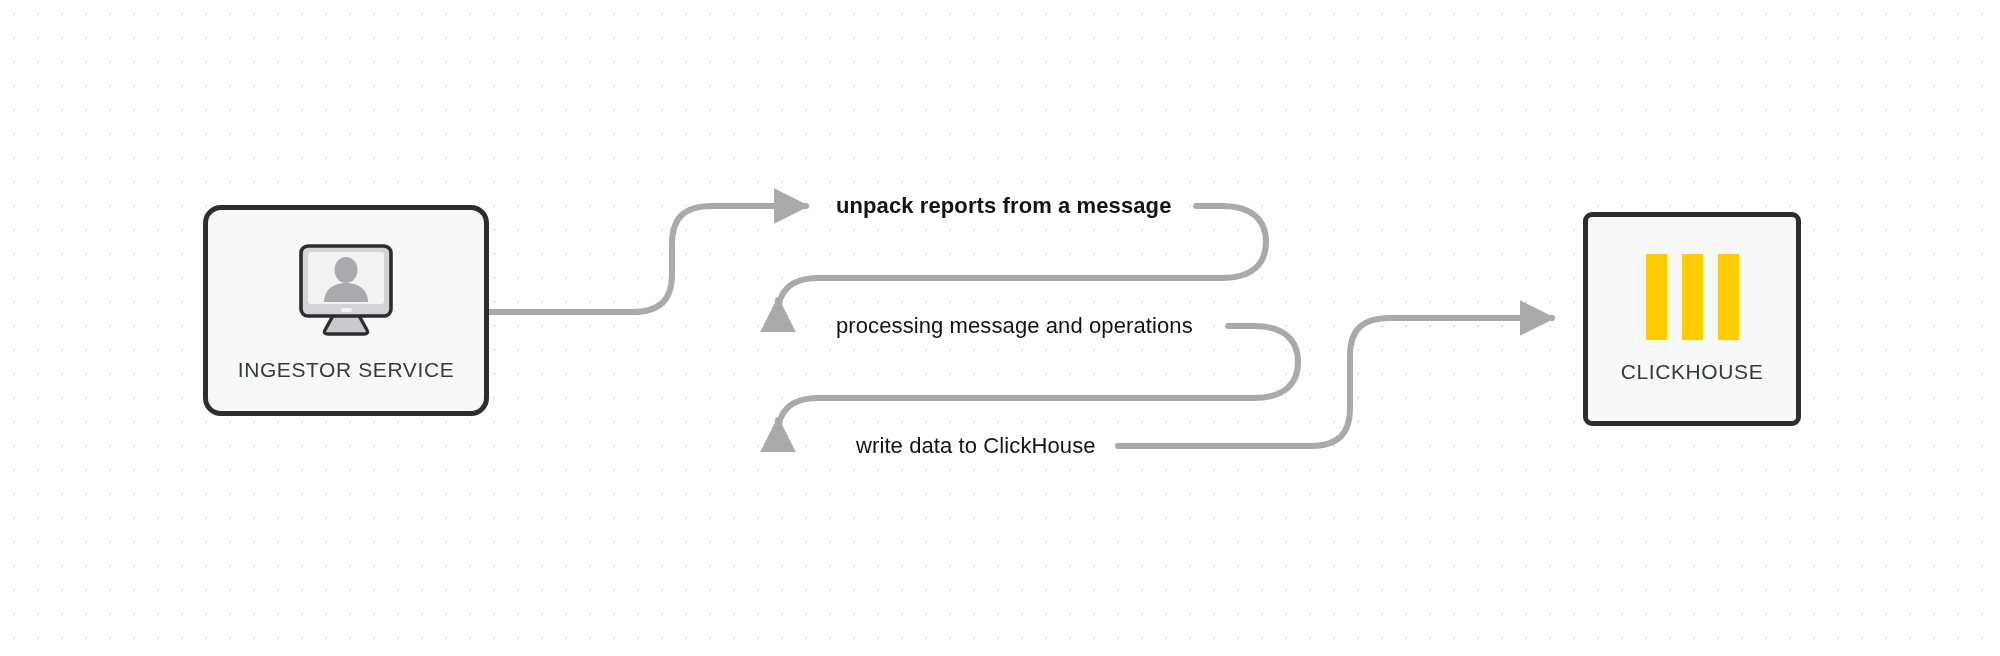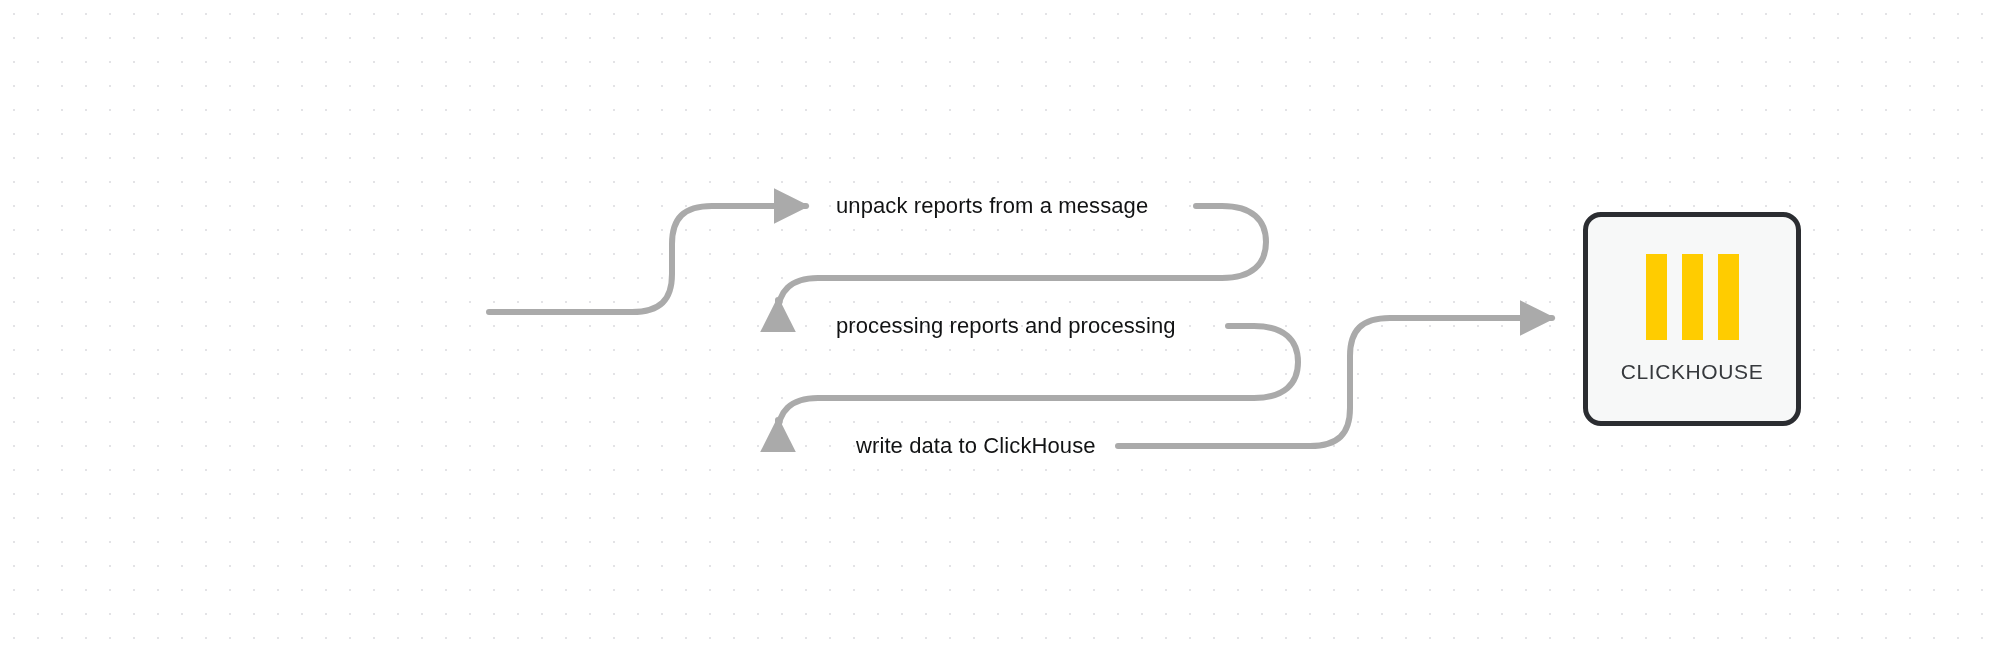--- a/index.html
+++ b/index.html
@@ -56,20 +56,21 @@
     width: 286px;
     height: 211px;
   }
   #node-ingestor .node-label { margin-top: 18px; }
 
   #node-clickhouse {
     left: 1583px;
     top: 212px;
     width: 218px;
     height: 214px;
+    border-radius: 9px;
   }
   #node-clickhouse .node-label { margin-top: 20px; }
 
   
   .monitor-icon {
     width: 114px;
     height: 100px;
     display: block;
   }
 
@@ -89,21 +90,21 @@
   
   .edge-label {
     position: absolute;
     font-size: 22px;
     color: #121314;
     white-space: nowrap;
     letter-spacing: 0.1px;
     background: transparent;
     line-height: 1;
   }
-  #label-unpack   { left: 836px; top: 195px; }
+  #label-unpack   { left: 836px; top: 195px; font-weight: bold; }
   #label-processing { left: 836px; top: 315px; }
   #label-write    { left: 836px; top: 435px; margin-left: 20px; }
 </style>
 </head>
 <body>
 
 <div id="canvas">
 
   <svg id="edges" viewBox="0 0 2000 656" xmlns="http://www.w3.org/2000/svg">
     <defs>
@@ -139,29 +140,48 @@
 
       <path d="M 1118 446
                L 1310 446
                C 1338 446 1350 434 1350 408
                L 1350 356
                C 1350 330 1362 318 1390 318
                L 1552 318" marker-end="url(#arrow)"></path>
     </g>
   </svg>
 
+  <div class="node" id="node-ingestor">
+    <span>
+      <svg class="monitor-icon" viewBox="0 0 114 100" xmlns="http://www.w3.org/2000/svg">
+
+        <path d="M 36 90 L 45 74 L 69 74 L 78 90 Q 80 94 75 94 L 39 94 Q 34 94 36 90 Z" fill="#c9cacb" stroke="#2b2d31" stroke-width="3.4" stroke-linejoin="round"></path>
+
+        <rect x="12" y="6" width="90" height="70" rx="7" fill="#d2d3d4" stroke="#2b2d31" stroke-width="3.6"></rect>
+
+        <rect x="19" y="12" width="76" height="52" rx="3" fill="#f1f2f2" stroke="none"></rect>
+
+        <rect x="52" y="68" width="11" height="4" rx="2" fill="#f1f2f2"></rect>
+
+        <ellipse cx="57" cy="30" rx="11.5" ry="13" fill="#a9aaad"></ellipse>
+
+        <path d="M 57 43 C 72 43 79 52 79 62 L 35 62 C 35 52 42 43 57 43 Z" fill="#a9aaad"></path>
+      </svg>
+    </span>
+    <div class="node-label">INGESTOR SERVICE</div>
+  </div>
 
   <div class="node" id="node-clickhouse">
     <div class="ch-icon">
       <span class="ch-bar"></span>
       <span class="ch-bar"></span>
       <span class="ch-bar"></span>
     </div>
     <div class="node-label">CLICKHOUSE</div>
   </div>
 
   <div class="edge-label" id="label-unpack">unpack reports from a message</div>
 
-  <div class="edge-label" id="label-processing">processing reports and processing</div>
+  <div class="edge-label" id="label-processing">processing message and operations</div>
 
   <div class="edge-label" id="label-write">write data to ClickHouse</div>
 
 </div>
 
 </body></html>

